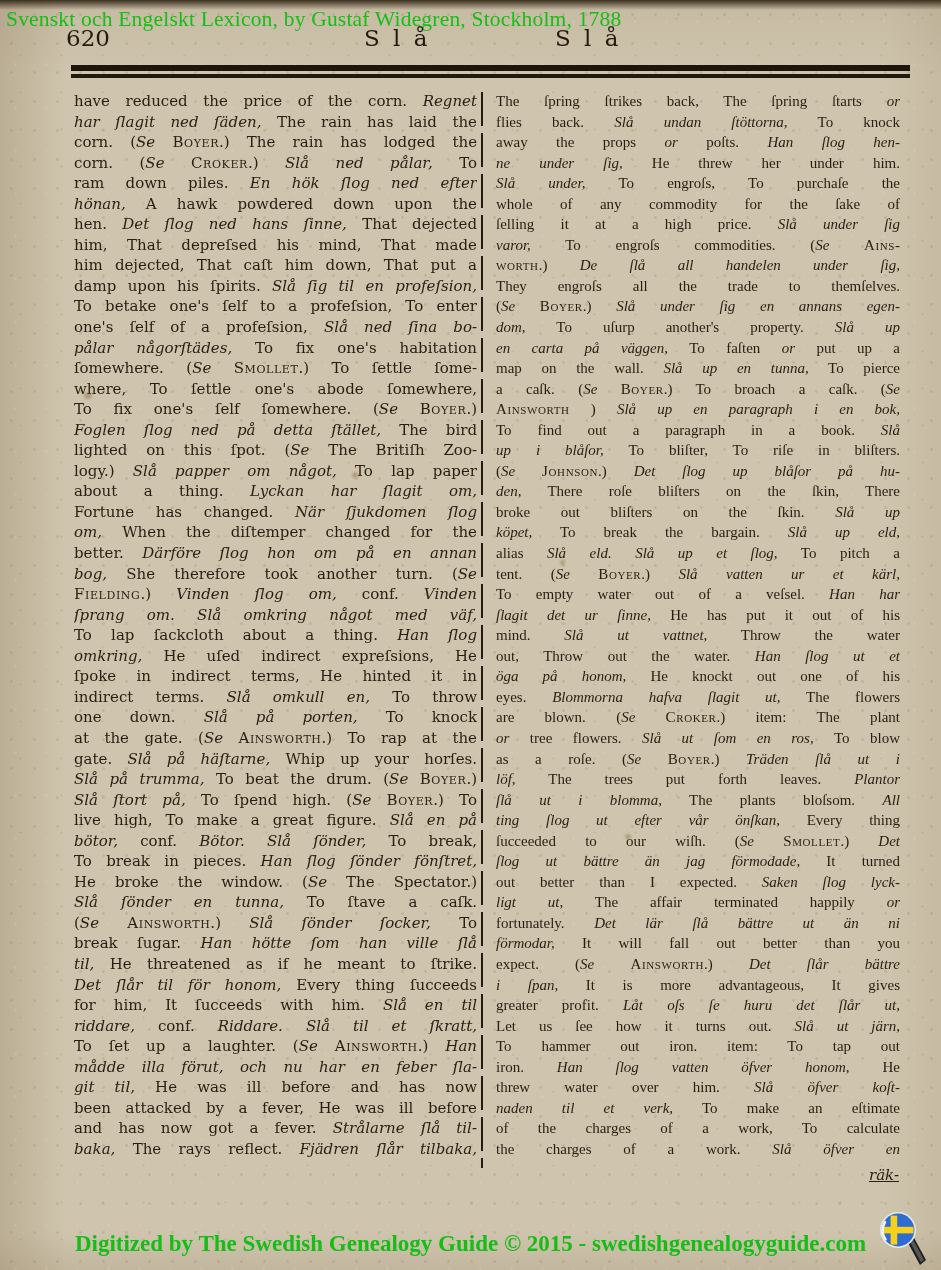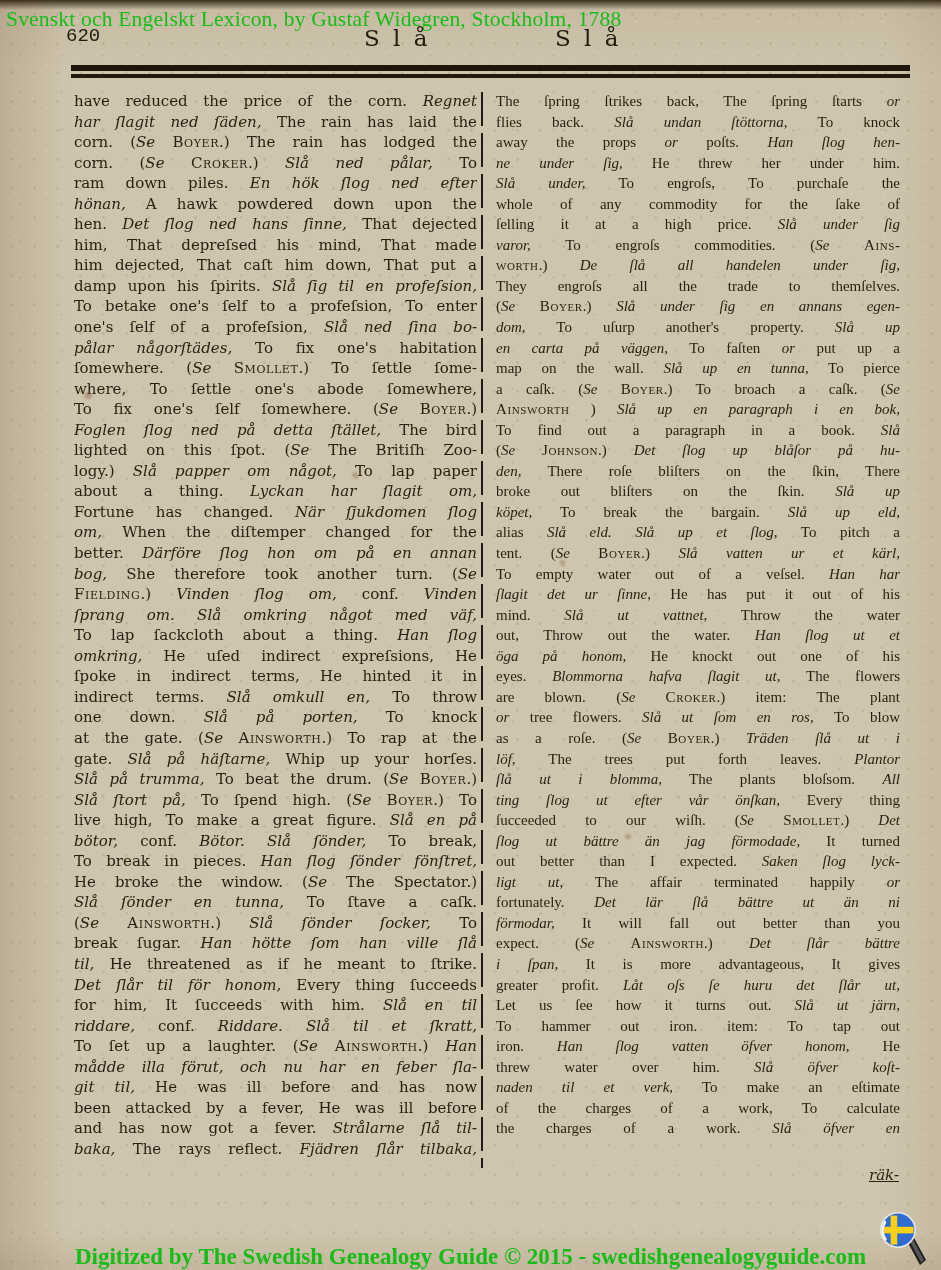--- a/index.html
+++ b/index.html
@@ -15,21 +15,21 @@
       radial-gradient(rgba(255,252,240,.10) 1px, transparent 1.5px),
       linear-gradient(90deg, rgba(116,98,64,.22), rgba(116,98,64,0) 7%, rgba(116,98,64,0) 94%, rgba(116,98,64,.10)),
       linear-gradient(180deg, rgba(116,98,64,.10), rgba(116,98,64,0) 6%, rgba(116,98,64,0) 97%, rgba(116,98,64,.14)),
       #cfc4ad;
     background-size: 23px 29px, 41px 37px, 31px 43px, 100% 100%, 100% 100%, 100% 100%;
   }
   .top-edge{position:absolute;top:0;left:0;right:0;height:10px;
     background:linear-gradient(rgba(48,37,20,.92), rgba(48,37,20,0));}
   .scan-title{position:absolute;left:6px;top:7px;
     font-family:"Liberation Serif", serif;font-weight:normal;font-size:21.5px;letter-spacing:.2px;}
-  .page-number{position:absolute;left:66px;top:25px;font-size:19px;color:#241b0e;font-family:Liberation Mono, monospace;}
+  .page-number{position:absolute;left:66px;top:25px;font-size:23px;color:#241b0e;}
   .running-head{position:absolute;top:25px;font-size:23px;font-weight:normal;letter-spacing:3px;color:#241b0e;}
   .rh-left{left:364px;}
   .rh-right{left:555px;}
   .rules{position:absolute;left:71px;top:65px;width:839px;}
   .rule1{height:6px;background:#1e160c;}
   .rule-gap{height:3px;}
   .rule2{height:4px;background:#221a0e;}
   .column{position:absolute;top:91px;font-size:15px;line-height:20.55px;}
   .col-left{left:74px;width:403px;}
   .col-right{left:496px;width:404px;font-family:Liberation Serif, serif;}
@@ -133,20 +133,21 @@
       <div class="line"><i>varor,</i> To engroſs commodities. (<i>Se</i> <span class="sc">Ains</span>-</div>
       <div class="line"><span class="sc">worth</span>.) <i>De ſlå all handelen under ſig,</i></div>
       <div class="line">They engroſs all the trade to themſelves.</div>
       <div class="line">(<i>Se</i> <span class="sc">Boyer</span>.) <i>Slå under ſig en annans egen-</i></div>
       <div class="line"><i>dom,</i> To uſurp another's property. <i>Slå up</i></div>
       <div class="line"><i>en carta på väggen,</i> To faſten <i>or</i> put up a</div>
       <div class="line">map on the wall. <i>Slå up en tunna,</i> To pierce</div>
       <div class="line">a caſk. (<i>Se</i> <span class="sc">Boyer</span>.) To broach a caſk. (<i>Se</i></div>
       <div class="line"><span class="sc">Ainsworth</span> ) <i>Slå up en paragraph i en bok,</i></div>
       <div class="line">To find out a paragraph in a book. <i>Slå</i></div>
+      <div class="line"><i>up i blåſor,</i> To bliſter, To riſe in bliſters.</div>
       <div class="line">(<i>Se</i> <span class="sc">Johnson</span>.) <i>Det ſlog up blåſor på hu-</i></div>
       <div class="line"><i>den,</i> There roſe bliſters on the ſkin, There</div>
       <div class="line">broke out bliſters on the ſkin. <i>Slå up</i></div>
       <div class="line"><i>köpet,</i> To break the bargain. <i>Slå up eld,</i></div>
       <div class="line">alias <i>Slå eld.</i> <i>Slå up et ſlog,</i> To pitch a</div>
       <div class="line">tent. (<i>Se</i> <span class="sc">Boyer</span>.) <i>Slå vatten ur et kärl,</i></div>
       <div class="line">To empty water out of a veſsel. <i>Han har</i></div>
       <div class="line"><i>ſlagit det ur ſinne,</i> He has put it out of his</div>
       <div class="line">mind. <i>Slå ut vattnet,</i> Throw the water</div>
       <div class="line">out, Throw out the water. <i>Han ſlog ut et</i></div>
@@ -171,21 +172,21 @@
       <div class="line">To hammer out iron. item: To tap out</div>
       <div class="line">iron. <i>Han ſlog vatten öfver honom,</i> He</div>
       <div class="line">threw water over him. <i>Slå öfver koſt-</i></div>
       <div class="line"><i>naden til et verk,</i> To make an eſtimate</div>
       <div class="line">of the charges of a work, To calculate</div>
       <div class="line">the charges of a work. <i>Slå öfver en</i></div>
     </div>
 
   <div class="catchword">räk-</div>
 
-  <div class="footer-credit" style="color: rgb(23, 189, 23); margin-top: 13px;">Digitized by The Swedish Genealogy Guide © 2015 - swedishgenealogyguide.com</div>
+  <div class="footer-credit" style="color: rgb(23, 189, 23);">Digitized by The Swedish Genealogy Guide © 2015 - swedishgenealogyguide.com</div>
 
   <div class="stain s1"></div>
   <div class="stain s2"></div>
   <div class="stain s3"></div>
   <div class="stain s4"></div>
 
   <svg class="flag-icon" viewBox="0 0 52 58" xmlns="http://www.w3.org/2000/svg">
     <polygon points="31,31 37,26 50,50 44,55" fill="#1d1d1d"></polygon>
     <polygon points="33,30 36,27.5 48,50 45,52.5" fill="#555"></polygon>
     <circle cx="22" cy="20" r="18" fill="#e8e8e4"></circle>

